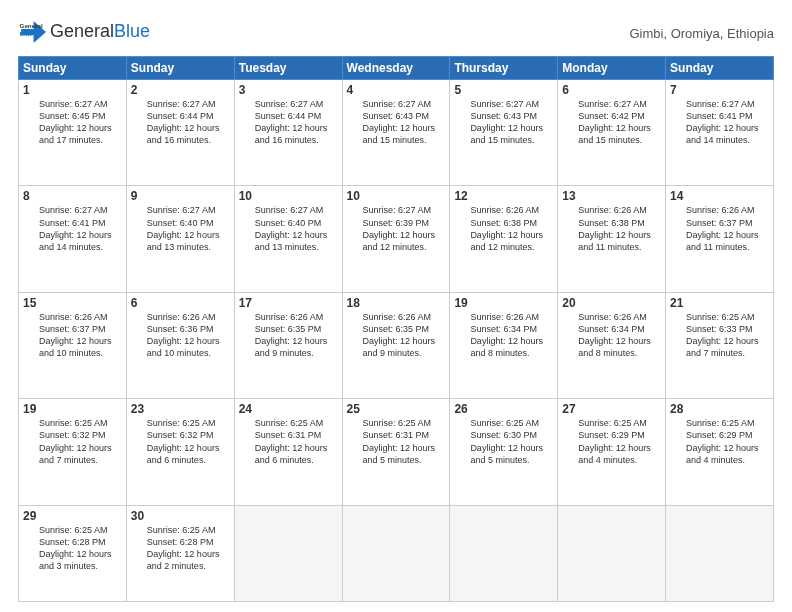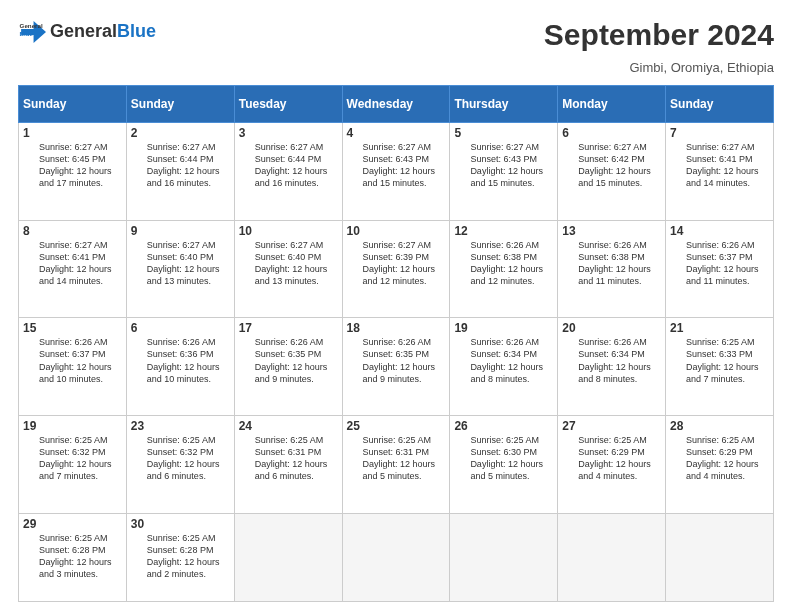--- a/index.html
+++ b/index.html
@@ -23,21 +23,21 @@
       align-items: flex-start;
       margin-bottom: 10px;
     }
     .logo {
       display: flex;
       align-items: center;
       gap: 4px;
     }
     .logo-text {
       font-size: 18px;
-      font-weight: bold;
+      font-weight: normal;
       color: #333;
       line-height: 1.1;
     }
     .logo-text span {
       color: #1a73c5;
     }
     .logo-icon {
       width: 28px;
       height: 28px;
     }
@@ -59,21 +59,21 @@
       border: 1px solid #ccc;
       border-collapse: collapse;
       width: 100%;
       table-layout: fixed;
     }
     .calendar th {
       background: #2a6db5;
       color: #fff;
       font-size: 12px;
       font-weight: bold;
-      padding: 11px 4px;
+      padding: 4px 4px;
       text-align: left;
       border: 1px solid #4a8dd5;
     }
     .calendar td {
       border: 1px solid #ccc;
       vertical-align: top;
       padding: 3px 4px;
       font-size: 9.5px;
       color: #333;
       background: #fff;
@@ -111,21 +111,20 @@
         <text x="2" y="13" font-size="8" fill="#333" font-weight="bold" font-family="Arial">General</text>
         <text x="2" y="23" font-size="8" fill="#1a73c5" font-weight="bold" font-family="Arial">Blue</text>
       </svg>
       <div>
         <div class="logo-text">
           <span style="color:#333">General</span><span>Blue</span>
         </div>
       </div>
     </div>
     <div class="title-block">
-      <div class="month-title">September 2024</div>
       <div class="location">Gimbi, Oromiya, Ethiopia</div>
     </div>
   </div>
 
   <table class="calendar">
     <thead>
       <tr>
         <th>Sunday</th>
         <th>Sunday</th>
         <th>Tuesday</th>

